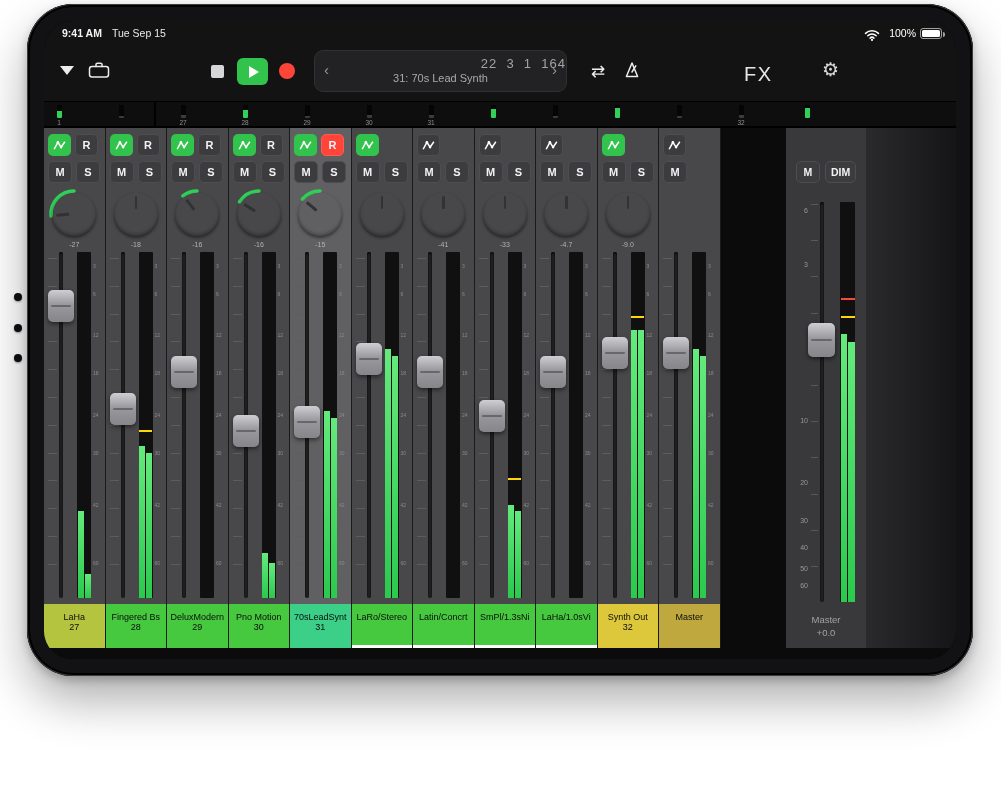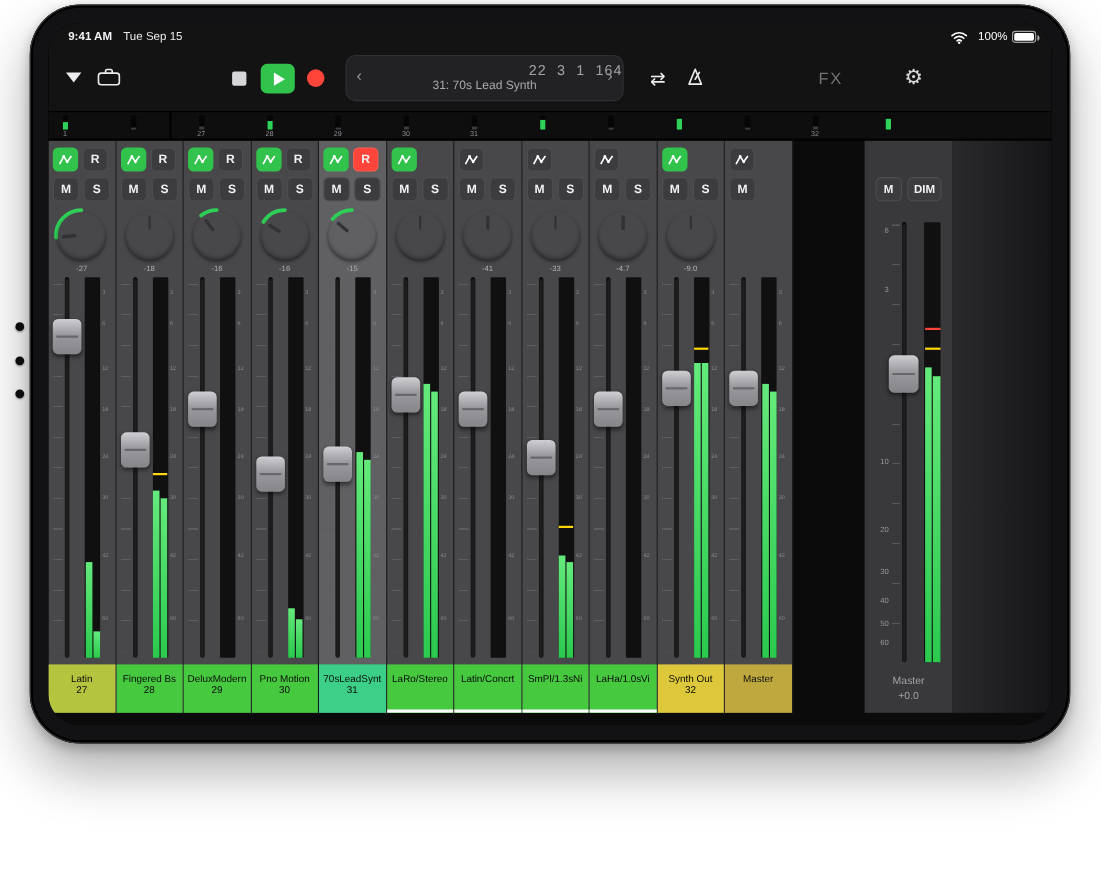--- a/index.html
+++ b/index.html
@@ -38,21 +38,21 @@
   .play-btn { position:absolute; left:193px; top:37px; width:31px; height:27px; background:#32c34c; border-radius:6px; display:flex; align-items:center; justify-content:center; }
   .play-tri { width:0; height:0; border-top:6.5px solid transparent; border-bottom:6.5px solid transparent; border-left:10px solid #fff; margin-left:2px; }
   .rec-main { position:absolute; left:235px; top:42px; width:16px; height:16px; border-radius:50%; background:#ff453a; }
   .lcd { position:absolute; left:270px; top:29px; width:253px; height:42px; background:#222224; border:1px solid #303033; border-radius:9px; }
   .lcd-chev { position:absolute; top:11px; font-size:15px; color:#98989c; line-height:16px; }
   .lcd-chev.l { left:9px; } .lcd-chev.r { right:9px; }
   .lcd-line1 { text-align:right; margin-top:5px; font-size:13px; color:#a3a3a3; white-space:pre; letter-spacing:1px; }
   .lcd-line2 { text-align:center; font-size:11px; color:#a9a9ad; margin-top:1px; }
   .cycle-icon { position:absolute; left:547px; top:40px; font-size:17px; color:#ececee; }
   .metro-icon { position:absolute; left:579px; top:40px; }
-  .fx-btn { position:absolute; left:700px; top:42px; font-size:15px; color:#737373; letter-spacing:1.5px; }
+  .fx-btn { position:absolute; left:700px; top:42px; font-size:20px; color:#e5e5e5; letter-spacing:1.5px; }
   .gear-icon { position:absolute; left:778px; top:37px; font-size:19px; color:#d8d8da; }
 
   
   .overview { position:absolute; left:0; right:0; top:80px; height:26px; background:#0e0e0f; border-top:1px solid #000; border-bottom:1px solid #000; }
   .ov-tick { position:absolute; top:3px; width:5px; height:13px; background:#050506; border-radius:1px; overflow:hidden; }
   .ov-fill { position:absolute; bottom:0; left:0; right:0; background:#3c3c3f; }
   .ov-fill.lit { background:#30d158; }
   .ov-label { position:absolute; top:17px; width:20px; text-align:center; font-size:6.5px; color:#8e8e93; }
   .ov-divider { position:absolute; top:0; bottom:0; width:2px; background:#000; }
 
@@ -291,21 +291,21 @@
                 <div style="top: 42px;">6</div>
                 <div style="top: 83px;">12</div>
                 <div style="top: 121px;">18</div>
                 <div style="top: 163px;">24</div>
                 <div style="top: 201px;">30</div>
                 <div style="top: 253px;">42</div>
                 <div style="top: 311px;">60</div>
               </div>
     </div>
     <div class="tlabel" style="background: rgb(181, 196, 62);">
-      <div class="tname">Latin</div>
+      <div class="tname">LaHa</div>
       <div class="tnum">27</div>
 
     </div>
   </div>
           <div class="strip">
     <div class="rowA">
       <div class="btn auto-btn on">
         <svg class="auto-glyph" viewBox="0 0 14 14">
           <polyline points="2,10.5 5.5,4 8.5,8.5 12,3.5"></polyline>
           <circle cx="5.5" cy="4" r="1.2"></circle>

